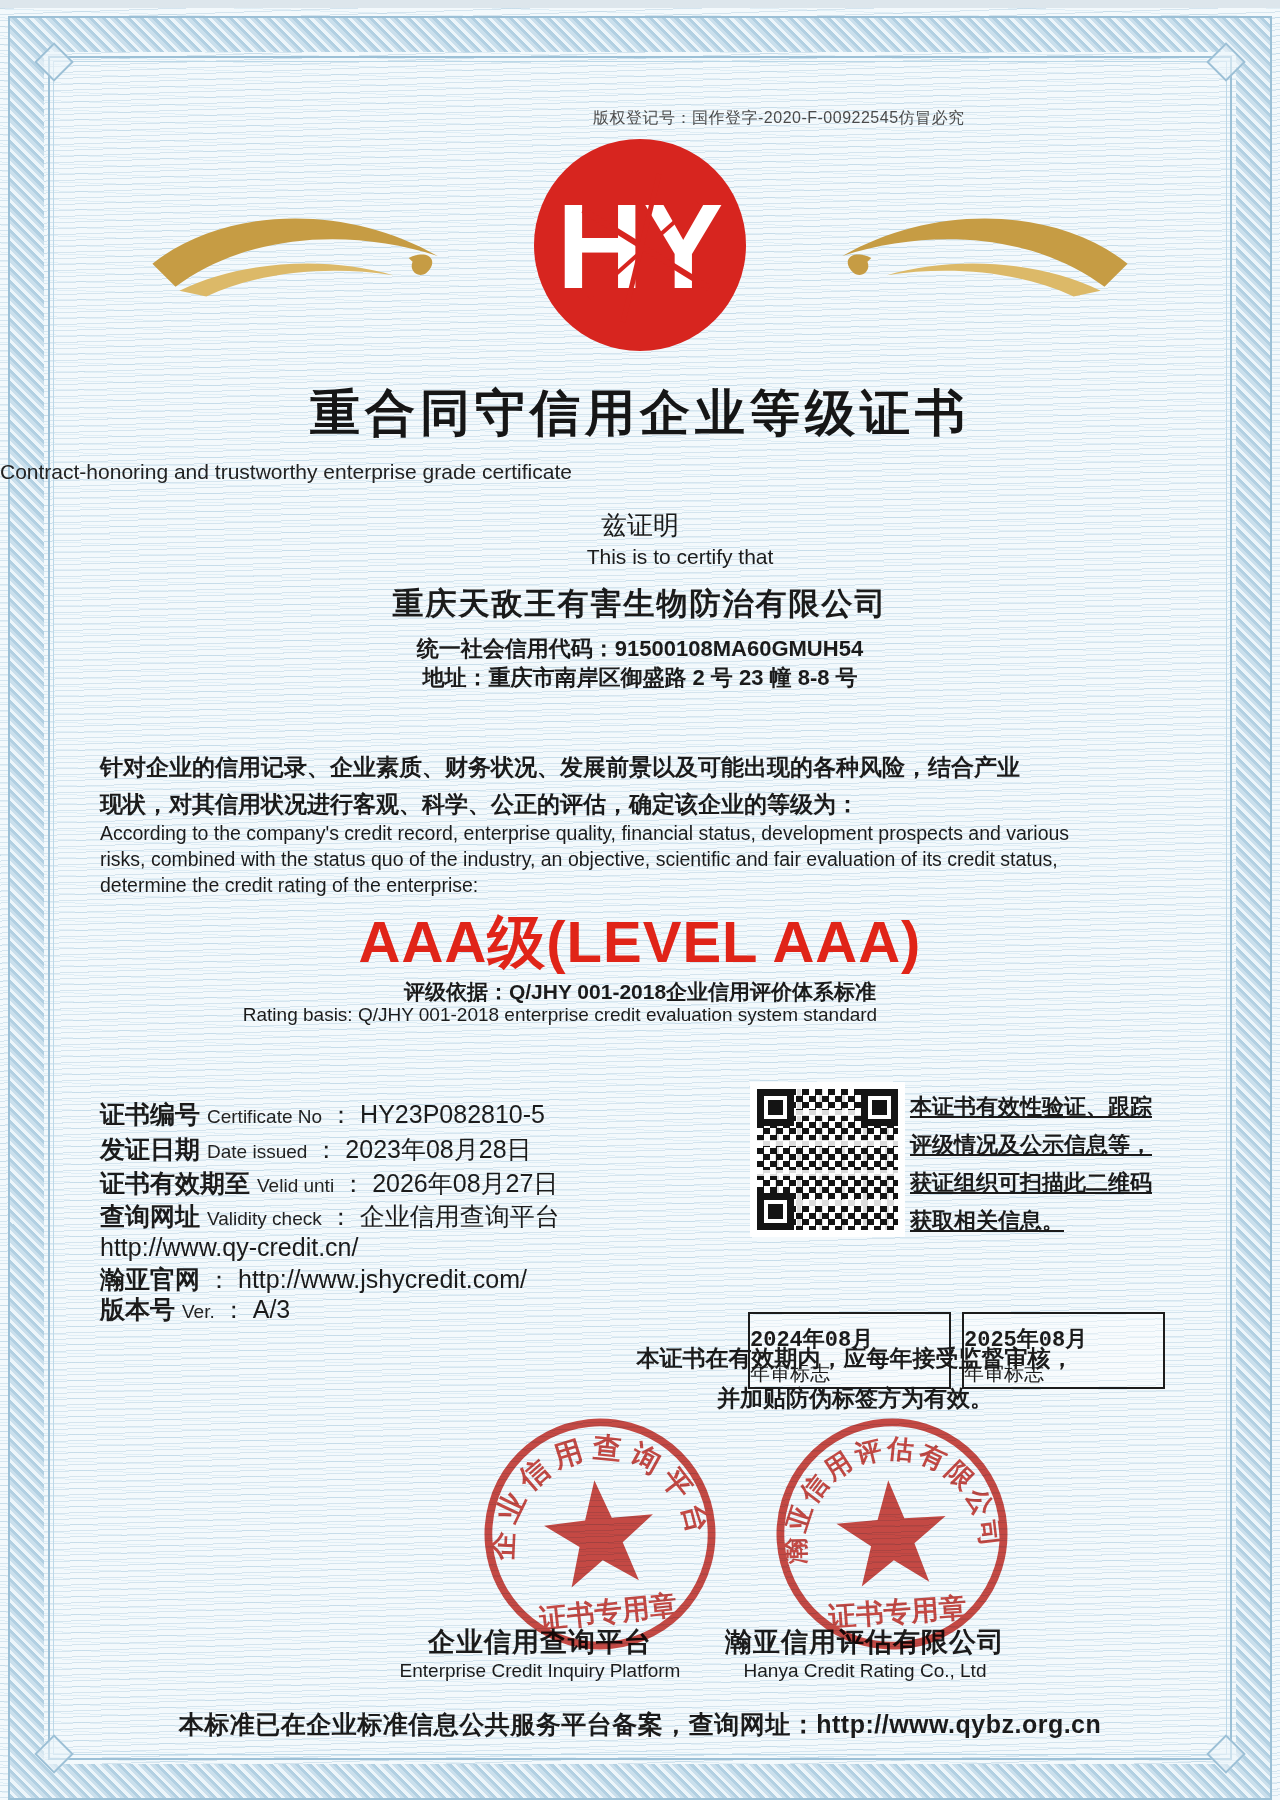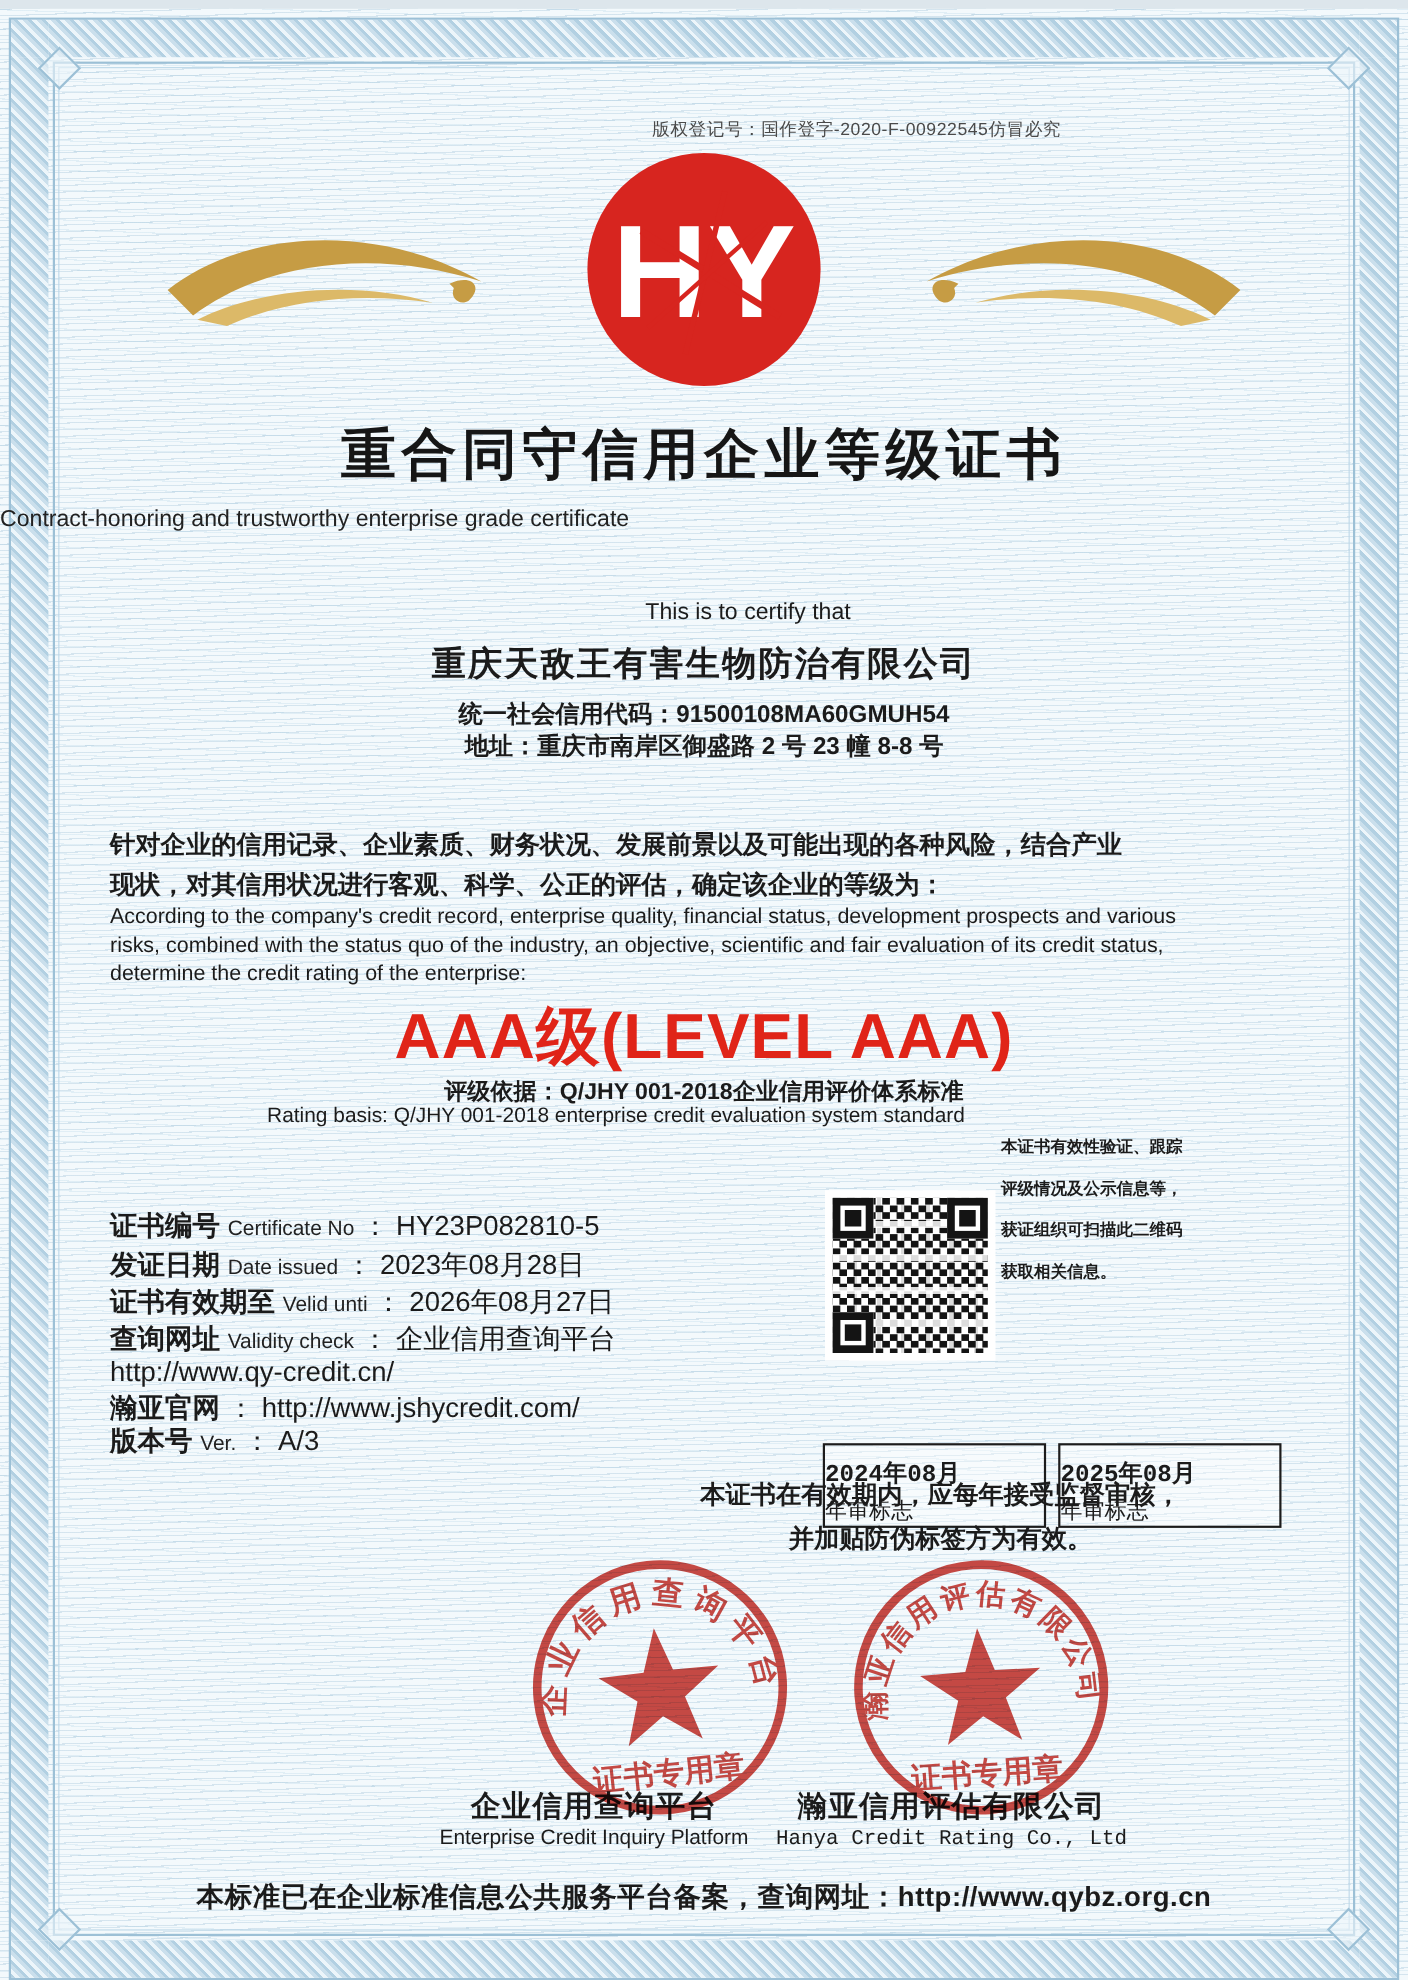--- a/index.html
+++ b/index.html
@@ -55,37 +55,37 @@
   .qr{left:750px;top:1074px;width:155px;height:155px;background:#fff;padding:7px;box-sizing:border-box;}
   .qr-inner{position:relative;width:100%;height:100%;
     background:repeating-conic-gradient(#141414 0% 25%, #ffffff 0% 50%);background-size:13px 13px;}
   .qr-inner::before{content:"";position:absolute;inset:0;z-index:1;
     background:
       repeating-linear-gradient(0deg, transparent 0 24px, rgba(255,255,255,.85) 24px 30px),
       repeating-linear-gradient(90deg, transparent 0 18px, rgba(20,20,20,.15) 18px 22px);}
   .qr-f{position:absolute;width:37px;height:37px;background:#fff;border:7px solid #141414;box-sizing:border-box;z-index:2;}
   .qr-f::after{content:"";position:absolute;inset:4px;background:#141414;}
   .qr-f.tl{left:0;top:0;} .qr-f.tr{right:0;top:0;} .qr-f.bl{left:0;bottom:0;}
-  .qr-note{left:910px;top:1016px;width:272px;font-size:15px;font-weight:600;line-height:38px;}
+  .qr-note{left:910px;top:1080px;width:272px;font-size:22px;font-weight:600;line-height:38px;text-decoration:underline;}
   .qr-note span{display:block;}
   
   .audit-box{top:1304px;width:203px;height:77px;border:2.5px solid #1c1c1c;box-sizing:border-box;text-align:left;background:rgba(255,255,255,.35);font-family:Liberation Mono, monospace;}
   .audit-box .m{font-size:22px;font-weight:600;margin-top:10px;}
   .audit-box .l{font-size:20px;margin-top:6px;}
   .ab1{left:748px;} .ab2{left:962px;}
   .audit-note{right:115px;width:620px;text-align:center;font-size:23px;font-weight:600;}
   .an1{top:1335px;} .an2{top:1375px;}
   
   .stamp{width:240px;height:240px;opacity:.88;mix-blend-mode:multiply;}
   .stamp.s1{left:480px;top:1406px;transform:rotate(-6deg);}
   .stamp.s2{left:772px;top:1406px;transform:rotate(-4deg);}
   .org-cn{top:1616px;text-align:center;font-size:27px;font-weight:800;letter-spacing:1px;}
   .org-en{top:1652px;text-align:center;font-size:19px;}
   .o1cn{left:385px;width:310px;} .o1en{left:360px;width:360px;}
-  .o2cn{left:705px;width:320px;} .o2en{left:705px;width:320px;font-family:Liberation Mono, monospace;}
+  .o2cn{left:705px;width:320px;} .o2en{left:705px;width:320px;}
   .footer{left:0;width:1280px;top:1700px;text-align:center;font-size:25px;font-weight:700;letter-spacing:.5px;}
 </style>
 </head>
 <body>
 
 <div class="page">
 
   <div class="frame-line-outer"></div>
   <div class="frame-band"></div>
   <div class="frame-line-inner"></div>
@@ -111,20 +111,21 @@
   <svg class="abs logo" width="218" height="218" viewBox="0 0 218 218">
     <circle cx="109" cy="109" r="106" fill="#d7251f"></circle>
     <text x="109" y="152" text-anchor="middle" font-size="120" font-weight="900" font-family="Liberation Sans, DejaVu Sans, sans-serif" fill="#ffffff">HY</text>
     <line x1="52" y1="74" x2="178" y2="152" stroke="#d7251f" stroke-width="6"></line>
     <line x1="128" y1="38" x2="92" y2="186" stroke="#d7251f" stroke-width="5"></line>
     <line x1="58" y1="162" x2="166" y2="66" stroke="#d7251f" stroke-width="4"></line>
   </svg>
 
   <div class="abs title-cn">重合同守信用企业等级证书</div>
   <div class="abs title-en">Contract-honoring and trustworthy enterprise grade certificate</div>
+  <div class="abs certify-cn">兹证明</div>
   <div class="abs certify-en">This is to certify that</div>
 
   <div class="abs company">重庆天敌王有害生物防治有限公司</div>
   <div class="abs credit-code">统一社会信用代码：91500108MA60GMUH54</div>
   <div class="abs address">地址：重庆市南岸区御盛路 2 号 23 幢 8-8 号</div>
 
   <div class="abs stmt-cn1">针对企业的信用记录、企业素质、财务状况、发展前景以及可能出现的各种风险，结合产业</div>
   <div class="abs stmt-cn2">现状，对其信用状况进行客观、科学、公正的评估，确定该企业的等级为：</div>
   <div class="abs stmt-en">
     <span>According to the company's credit record, enterprise quality, financial status, development prospects and various</span>

